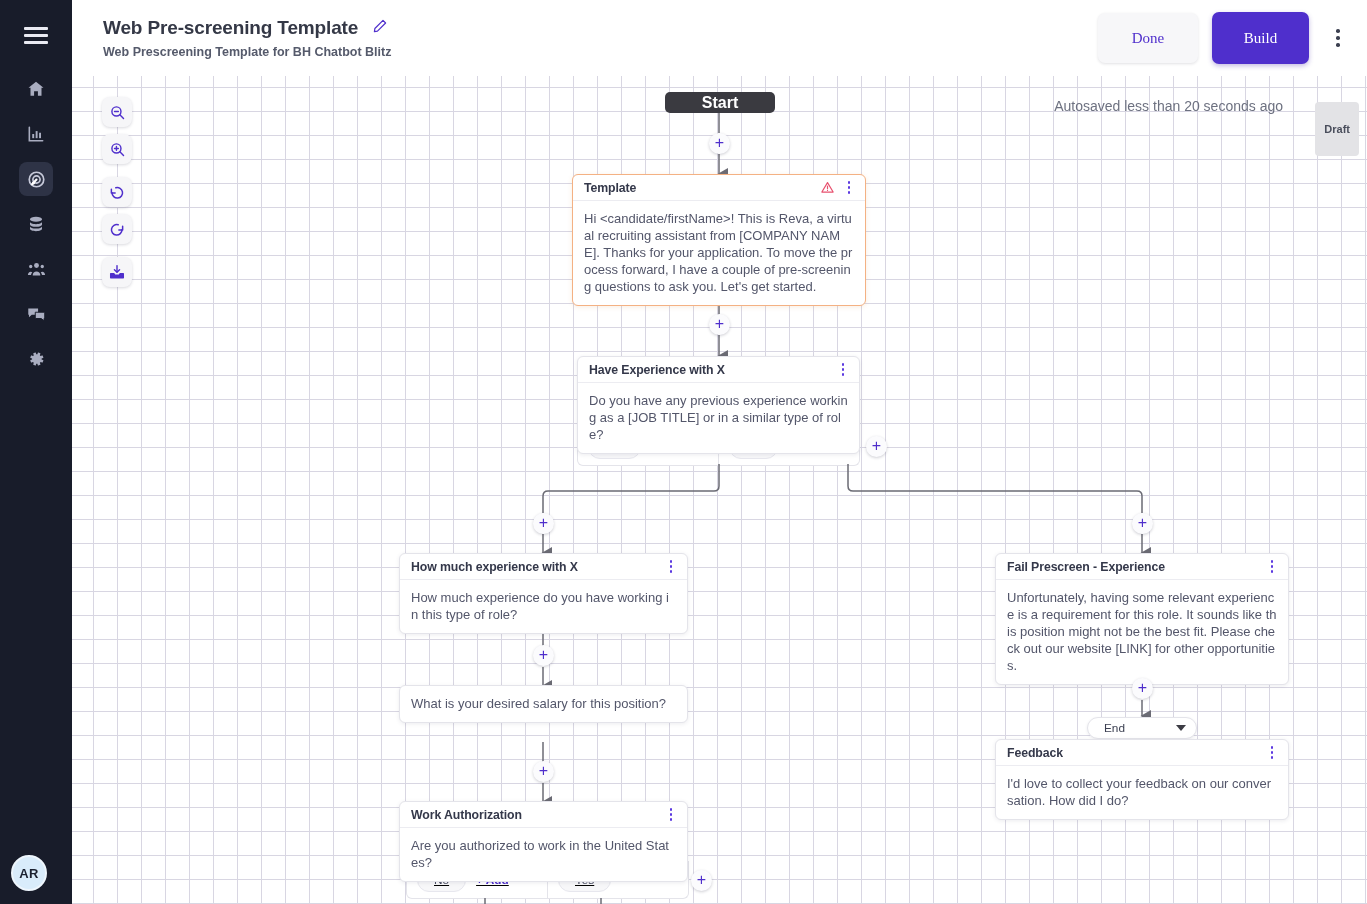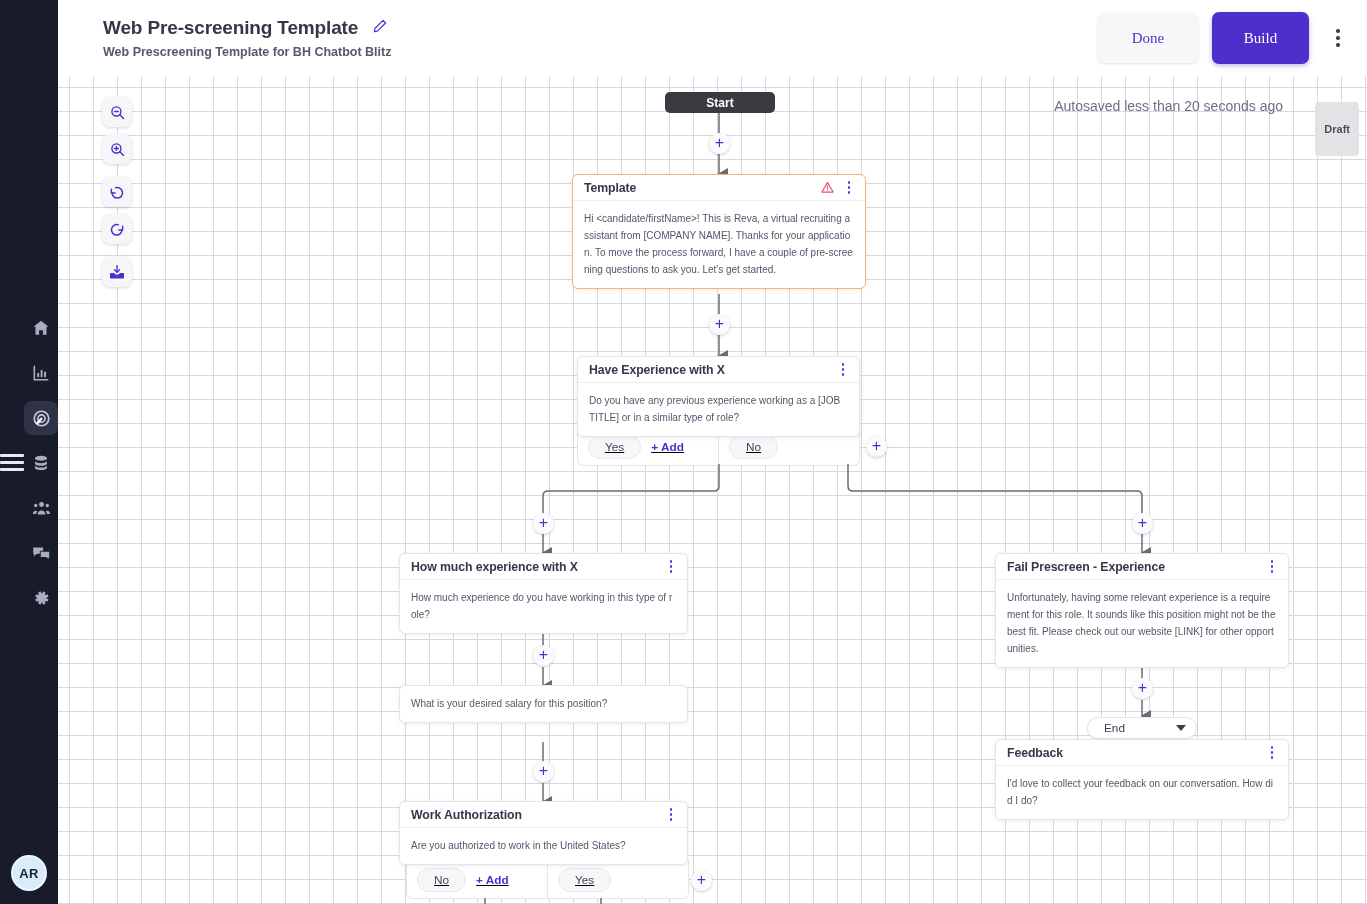--- a/index.html
+++ b/index.html
@@ -6,22 +6,22 @@
   * { box-sizing: border-box; margin: 0; padding: 0; }
   html, body {
     width: 1367px; height: 904px;
     font-family: "Liberation Sans", sans-serif;
     background: #ffffff; overflow: hidden;
   }
   body { position: relative; }
 
   
   #rail {
-    position: absolute; left: 0; top: 0; width: 58px; height: 904px;
-    background: #181c2a; display: flex; flex-direction: row; align-items: center;
+    position: absolute; left: 0; top: 0; width: 72px; height: 904px;
+    background: #181c2a; display: flex; flex-direction: column; align-items: center;
     z-index: 40;
   }
   #rail .hamburger {
     margin-top: 20px; width: 34px; height: 30px;
     display: flex; flex-direction: column; justify-content: center; align-items: center;
     gap: 4px; cursor: pointer; border-radius: 5px;
   }
   #rail .hamburger i { display: block; width: 24px; height: 3px; background: #e9eaf2; border-radius: 1px; }
   .rail-icons { margin-top: 22px; display: flex; flex-direction: column; align-items: center; gap: 11px; }
   .rail-btn {
@@ -112,21 +112,21 @@
   #draft-badge {
     position: absolute; right: 8px; top: 26px; z-index: 12;
     background: #e3e3e6; color: #4a4e5c; font-size: 11px; font-weight: 700;
     padding: 21px 9px; border-radius: 4px;
   }
 
   
   .abs { position: absolute; }
   #start-node {
     left: 607px; top: 16px; width: 110px; height: 21px; background: #3a3a40;
-    color: #fff; border-radius: 5px; font-size: 12px; font-weight: 700;
+    color: #fff; border-radius: 5px; font-size: 16px; font-weight: 700;
     display: flex; align-items: center; justify-content: center; cursor: pointer; z-index: 10;
   }
   .plus-node {
     width: 21px; height: 21px; border-radius: 50%; background: #fbfbfd;
     box-shadow: 0 1px 3px rgba(30,30,60,.22); display: flex; align-items: center;
     justify-content: center; cursor: pointer; z-index: 11; color: #4f2fcc;
     font-size: 16px; line-height: 1; font-weight: 400; padding-bottom: 2px;
   }
 
   .node {
@@ -138,21 +138,21 @@
     height: 26px; border-bottom: 1px solid #ececf1; display: flex; align-items: center;
     padding: 0 8px 0 11px; gap: 6px;
   }
   .node-title { font-size: 12.3px; font-weight: 700; color: #34384a; flex: 1; letter-spacing: -.1px; }
   .kebab {
     width: 16px; height: 18px; display: flex; flex-direction: column; align-items: center;
     justify-content: center; gap: 2.5px; cursor: pointer; flex: none;
   }
   .kebab i { width: 2.6px; height: 2.6px; background: #5b38e0; border-radius: 50%; display: block; }
   .node-body {
-    padding: 9px 11px 10px 11px; font-size: 10px; line-height: 17px; color: #53566a;
+    padding: 9px 11px 10px 11px; font-size: 13px; line-height: 17px; color: #53566a;
     word-break: break-all; hyphens: none;
   }
   .ans-row { display: flex; border-top: 1px solid #e4e4ea; }
   .ans-cell {
     flex: 1; min-height: 33px; display: flex; align-items: center; gap: 10px;
     padding: 6px 10px; border-right: 1px solid #e4e4ea; text-decoration: underline;
   }
   .ans-cell:last-child { border-right: none; }
   .chip {
     background: #f7f7f9; border: 1px solid #e7e7ee; border-radius: 14px;

